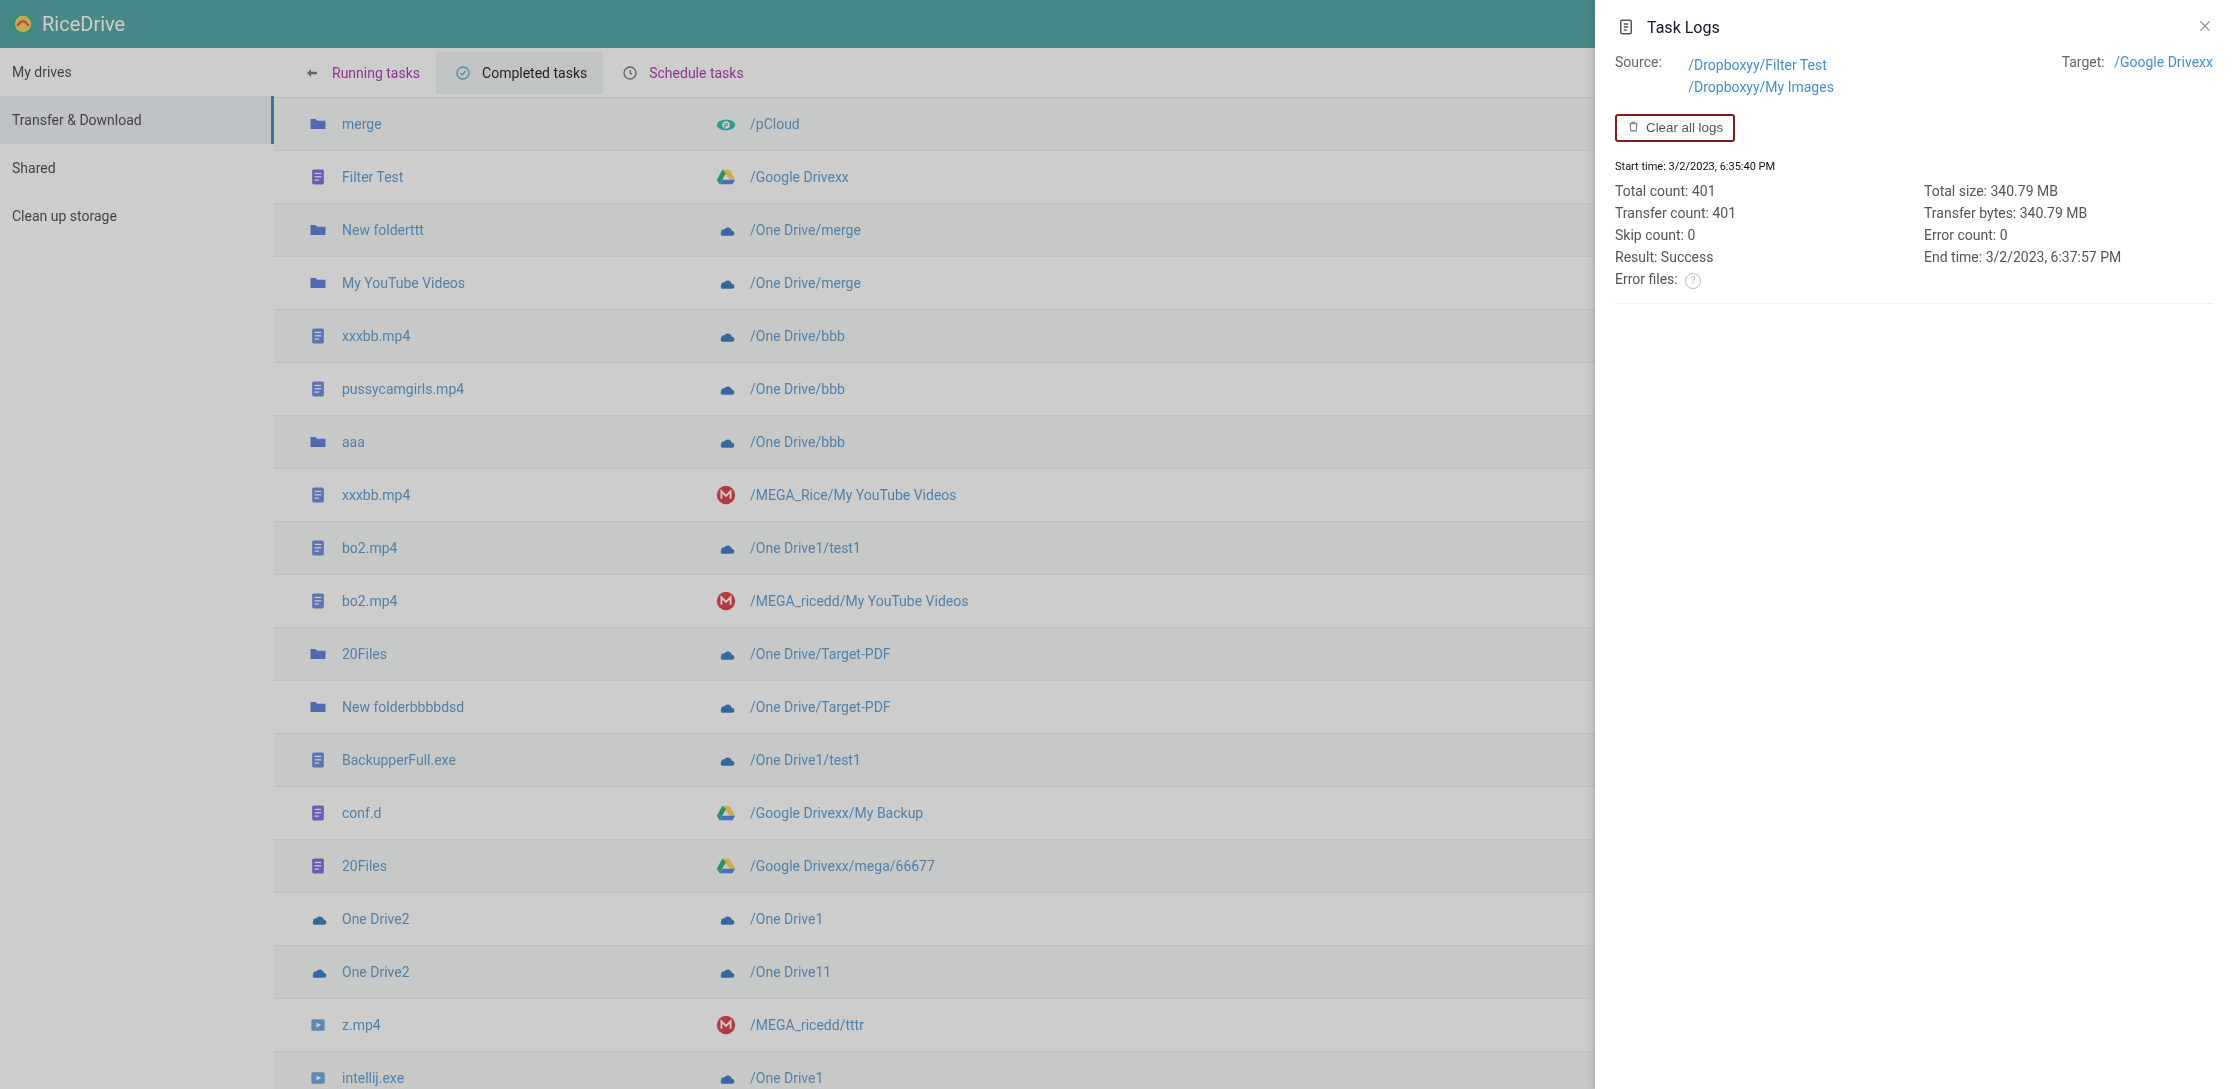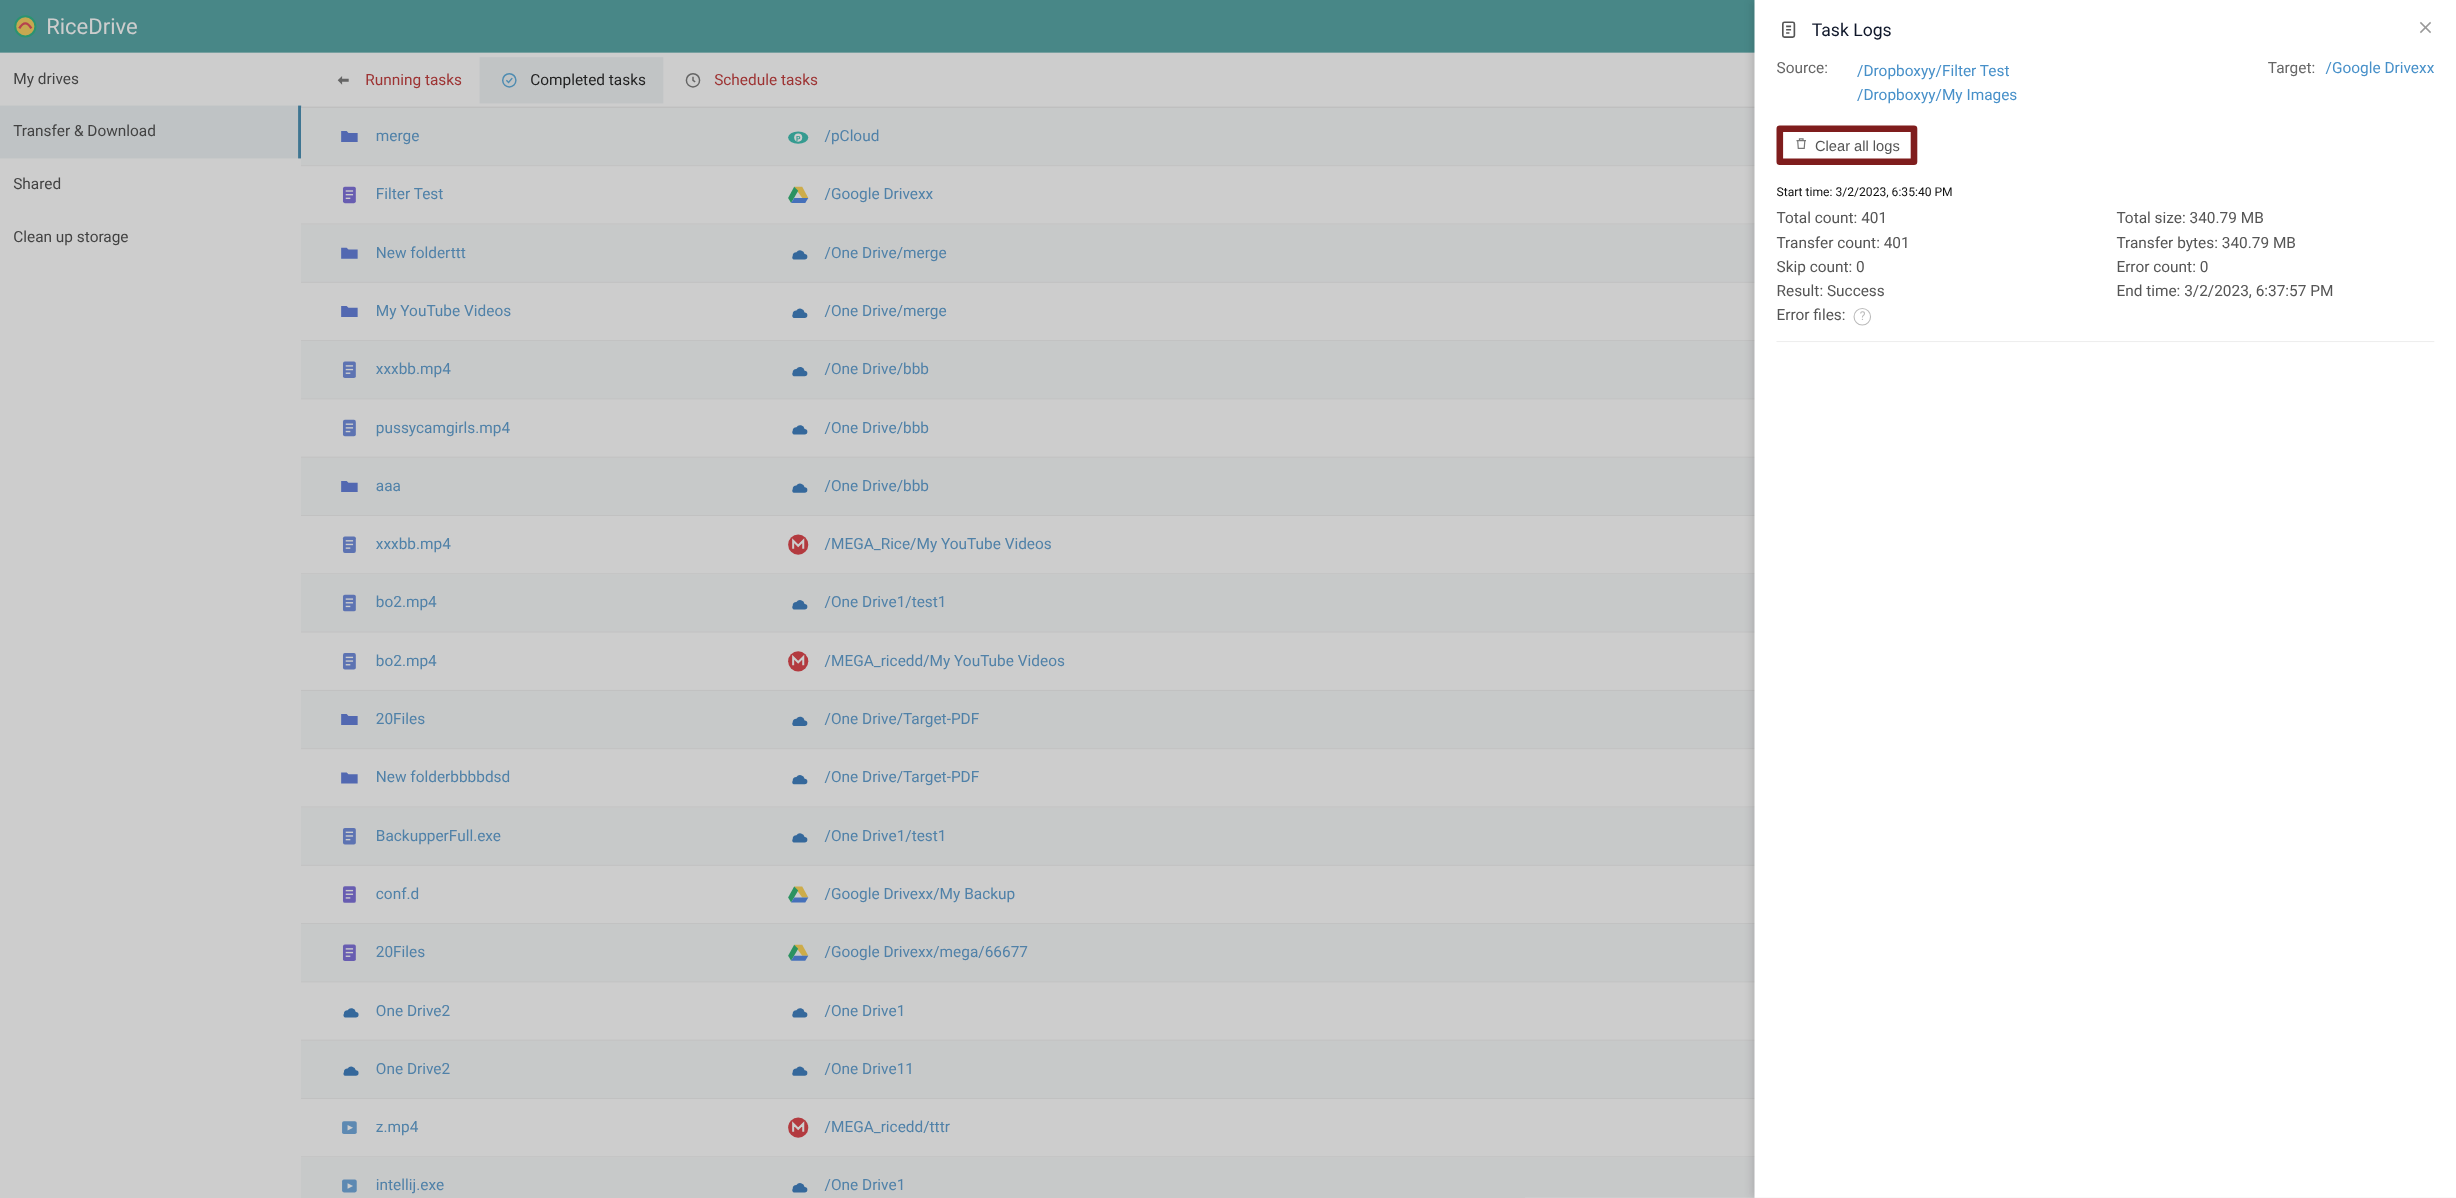--- a/index.html
+++ b/index.html
@@ -58,21 +58,21 @@
   padding: 0 12px;
   gap: 0;
   border-bottom: 1px solid #e5e5e5;
 }
 .tab {
   display: flex;
   align-items: center;
   gap: 8px;
   padding: 10px 16px;
   cursor: pointer;
-  color: #b91c1c;
+  color: #a21caf;
 }
 .tab.active {
   background: #eef2f4;
   color: #000000;
 }
 .tab svg { width: 16px; height: 16px; }
 
 .task-list {
   position: absolute;
   top: 50px;
@@ -133,23 +133,23 @@
   padding: 4px 0 10px 0;
 }
 .src-col { flex:1; }
 .lbl { color: #666; margin-right: 6px; }
 .link { color: #4790c9; }
 .src-links { display:inline-block; vertical-align:top;margin-left:17px; }
 .src-links div { line-height: 22px; }
 
 .clear-btn {
   display: inline-flex;
-  align-items:center;
+  align-items:flex-start;
   gap:6px;
-  border: 6px solid #7f1d1d;
+  border: 2px solid #7f1d1d;
   background: #fff;
   padding: 4px 10px;
   border-radius: 3px;
   color: #555;
   cursor: pointer;
   margin: 6px 0 12px 0;
 }
 .start-time { font-size: 11px; color: #111; margin: 6px 0 10px 0; }
 .stats {
   display: grid;

